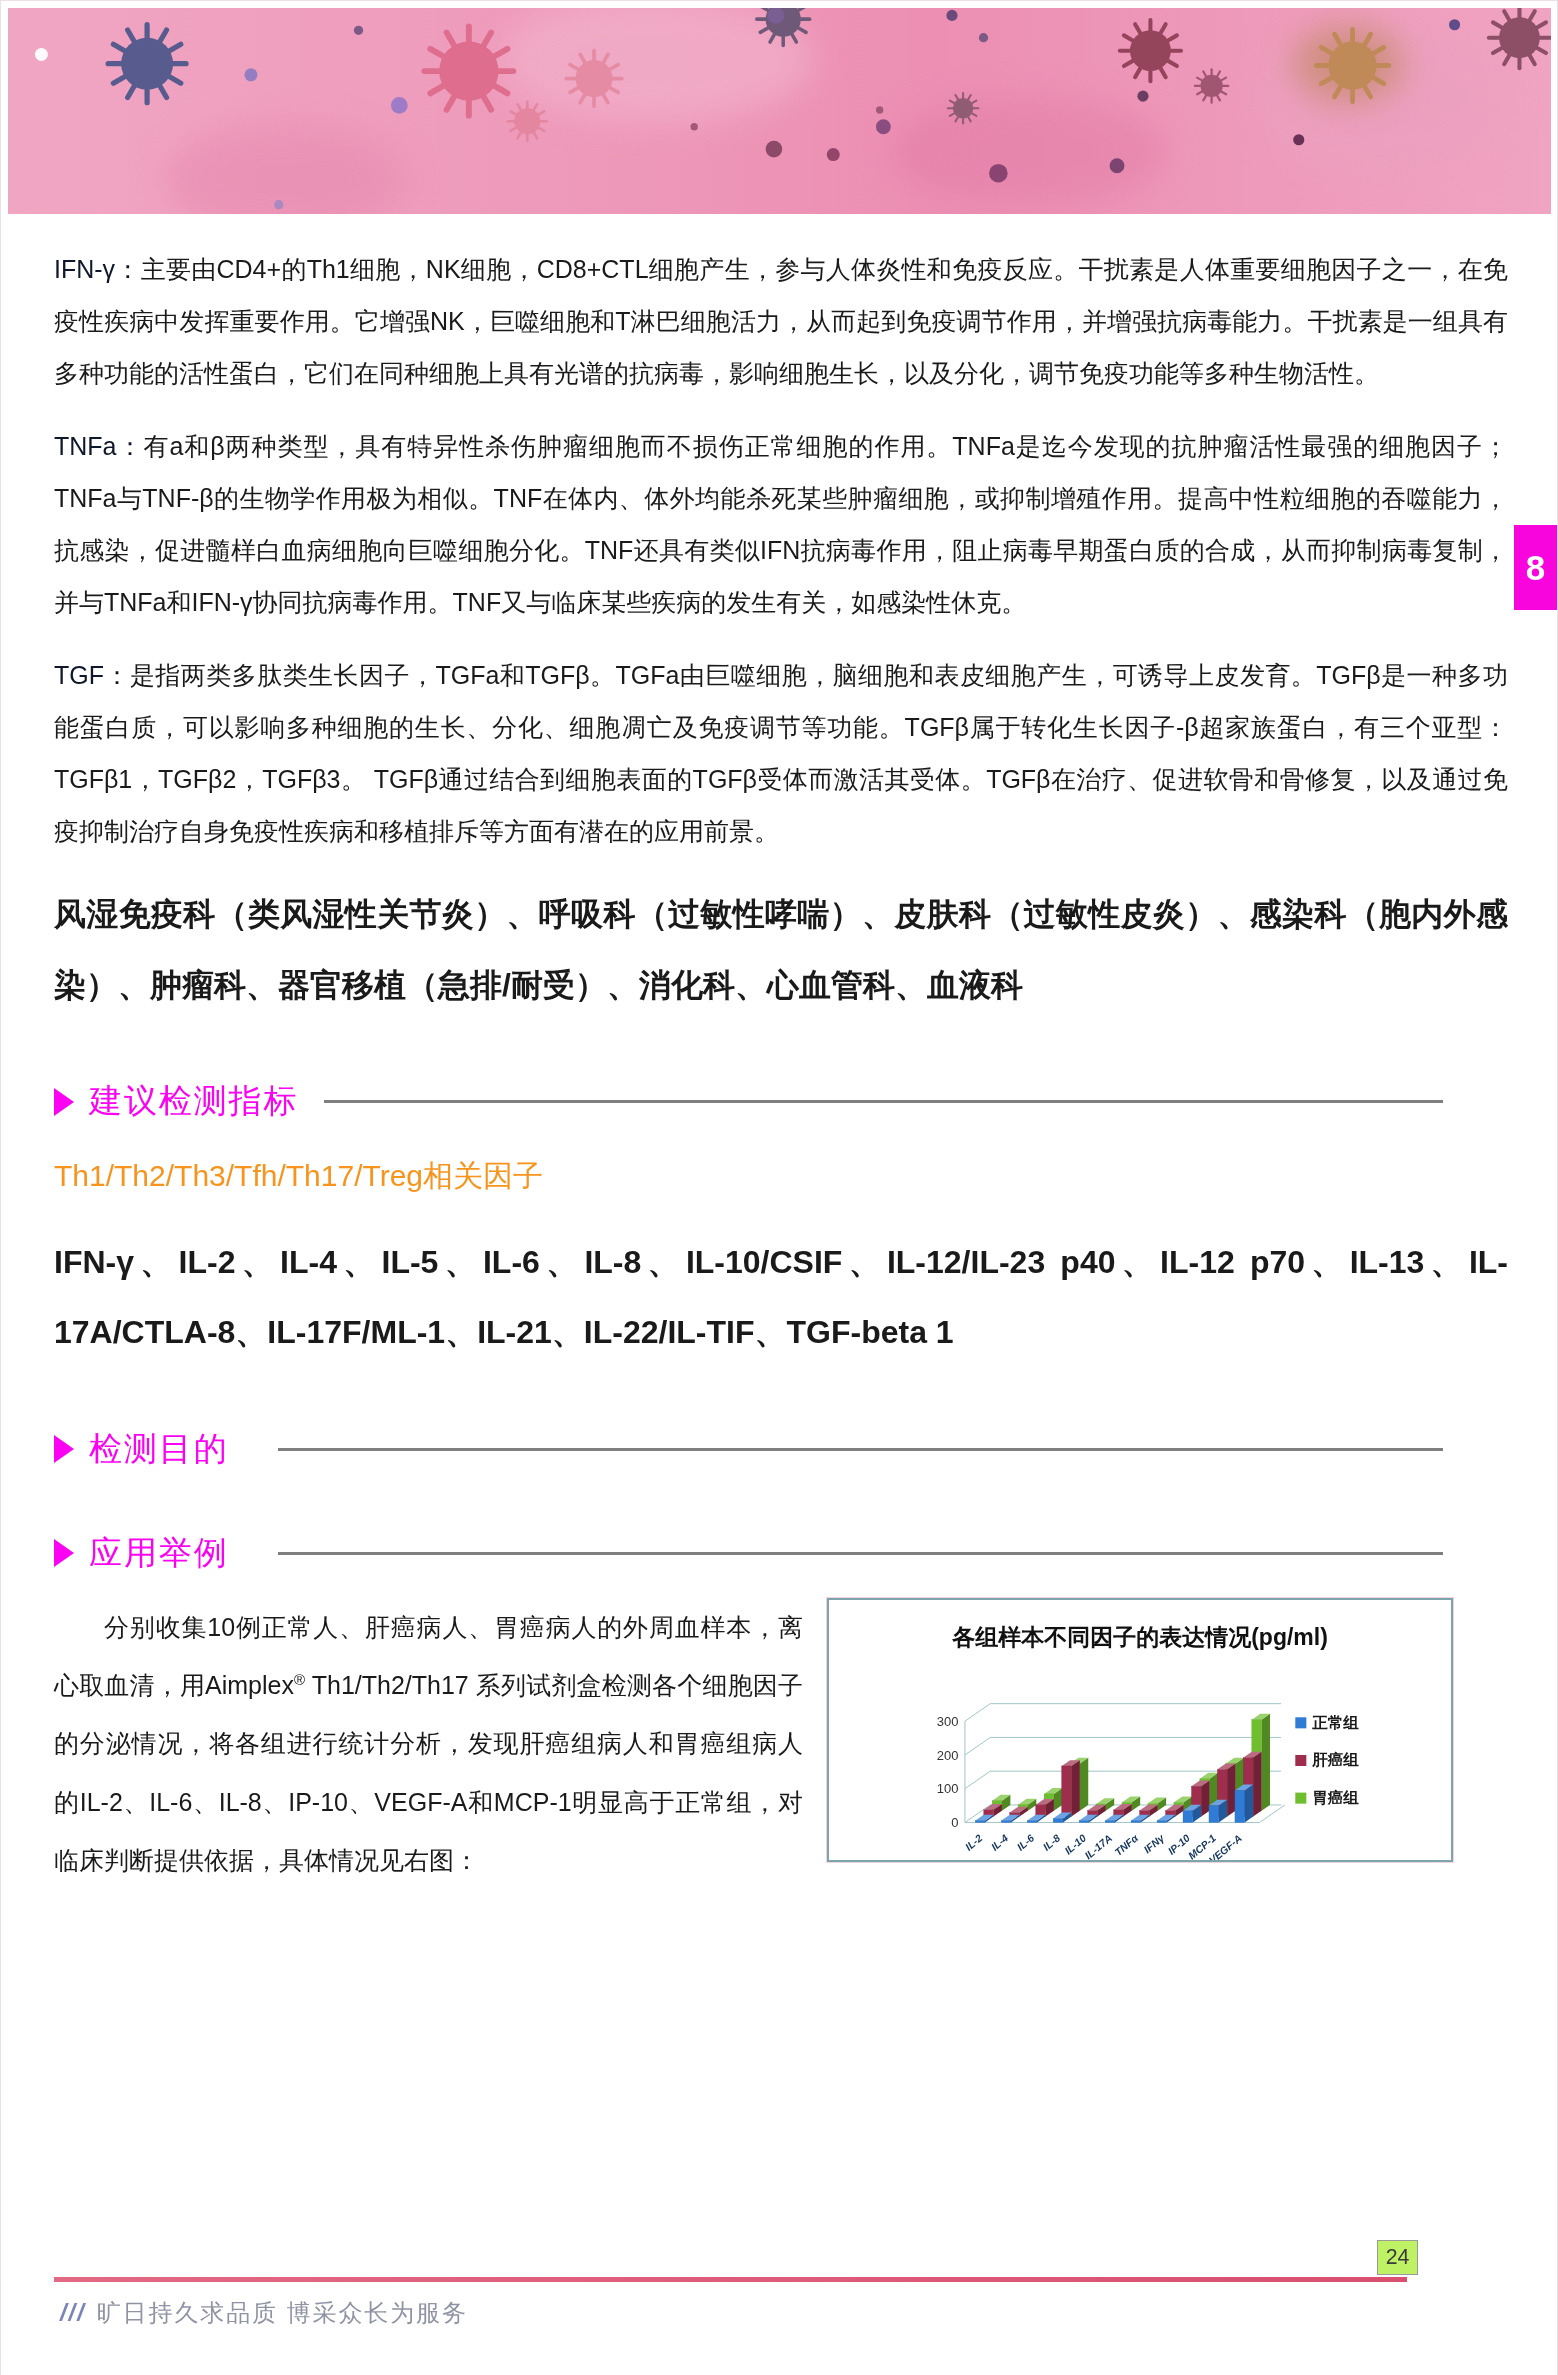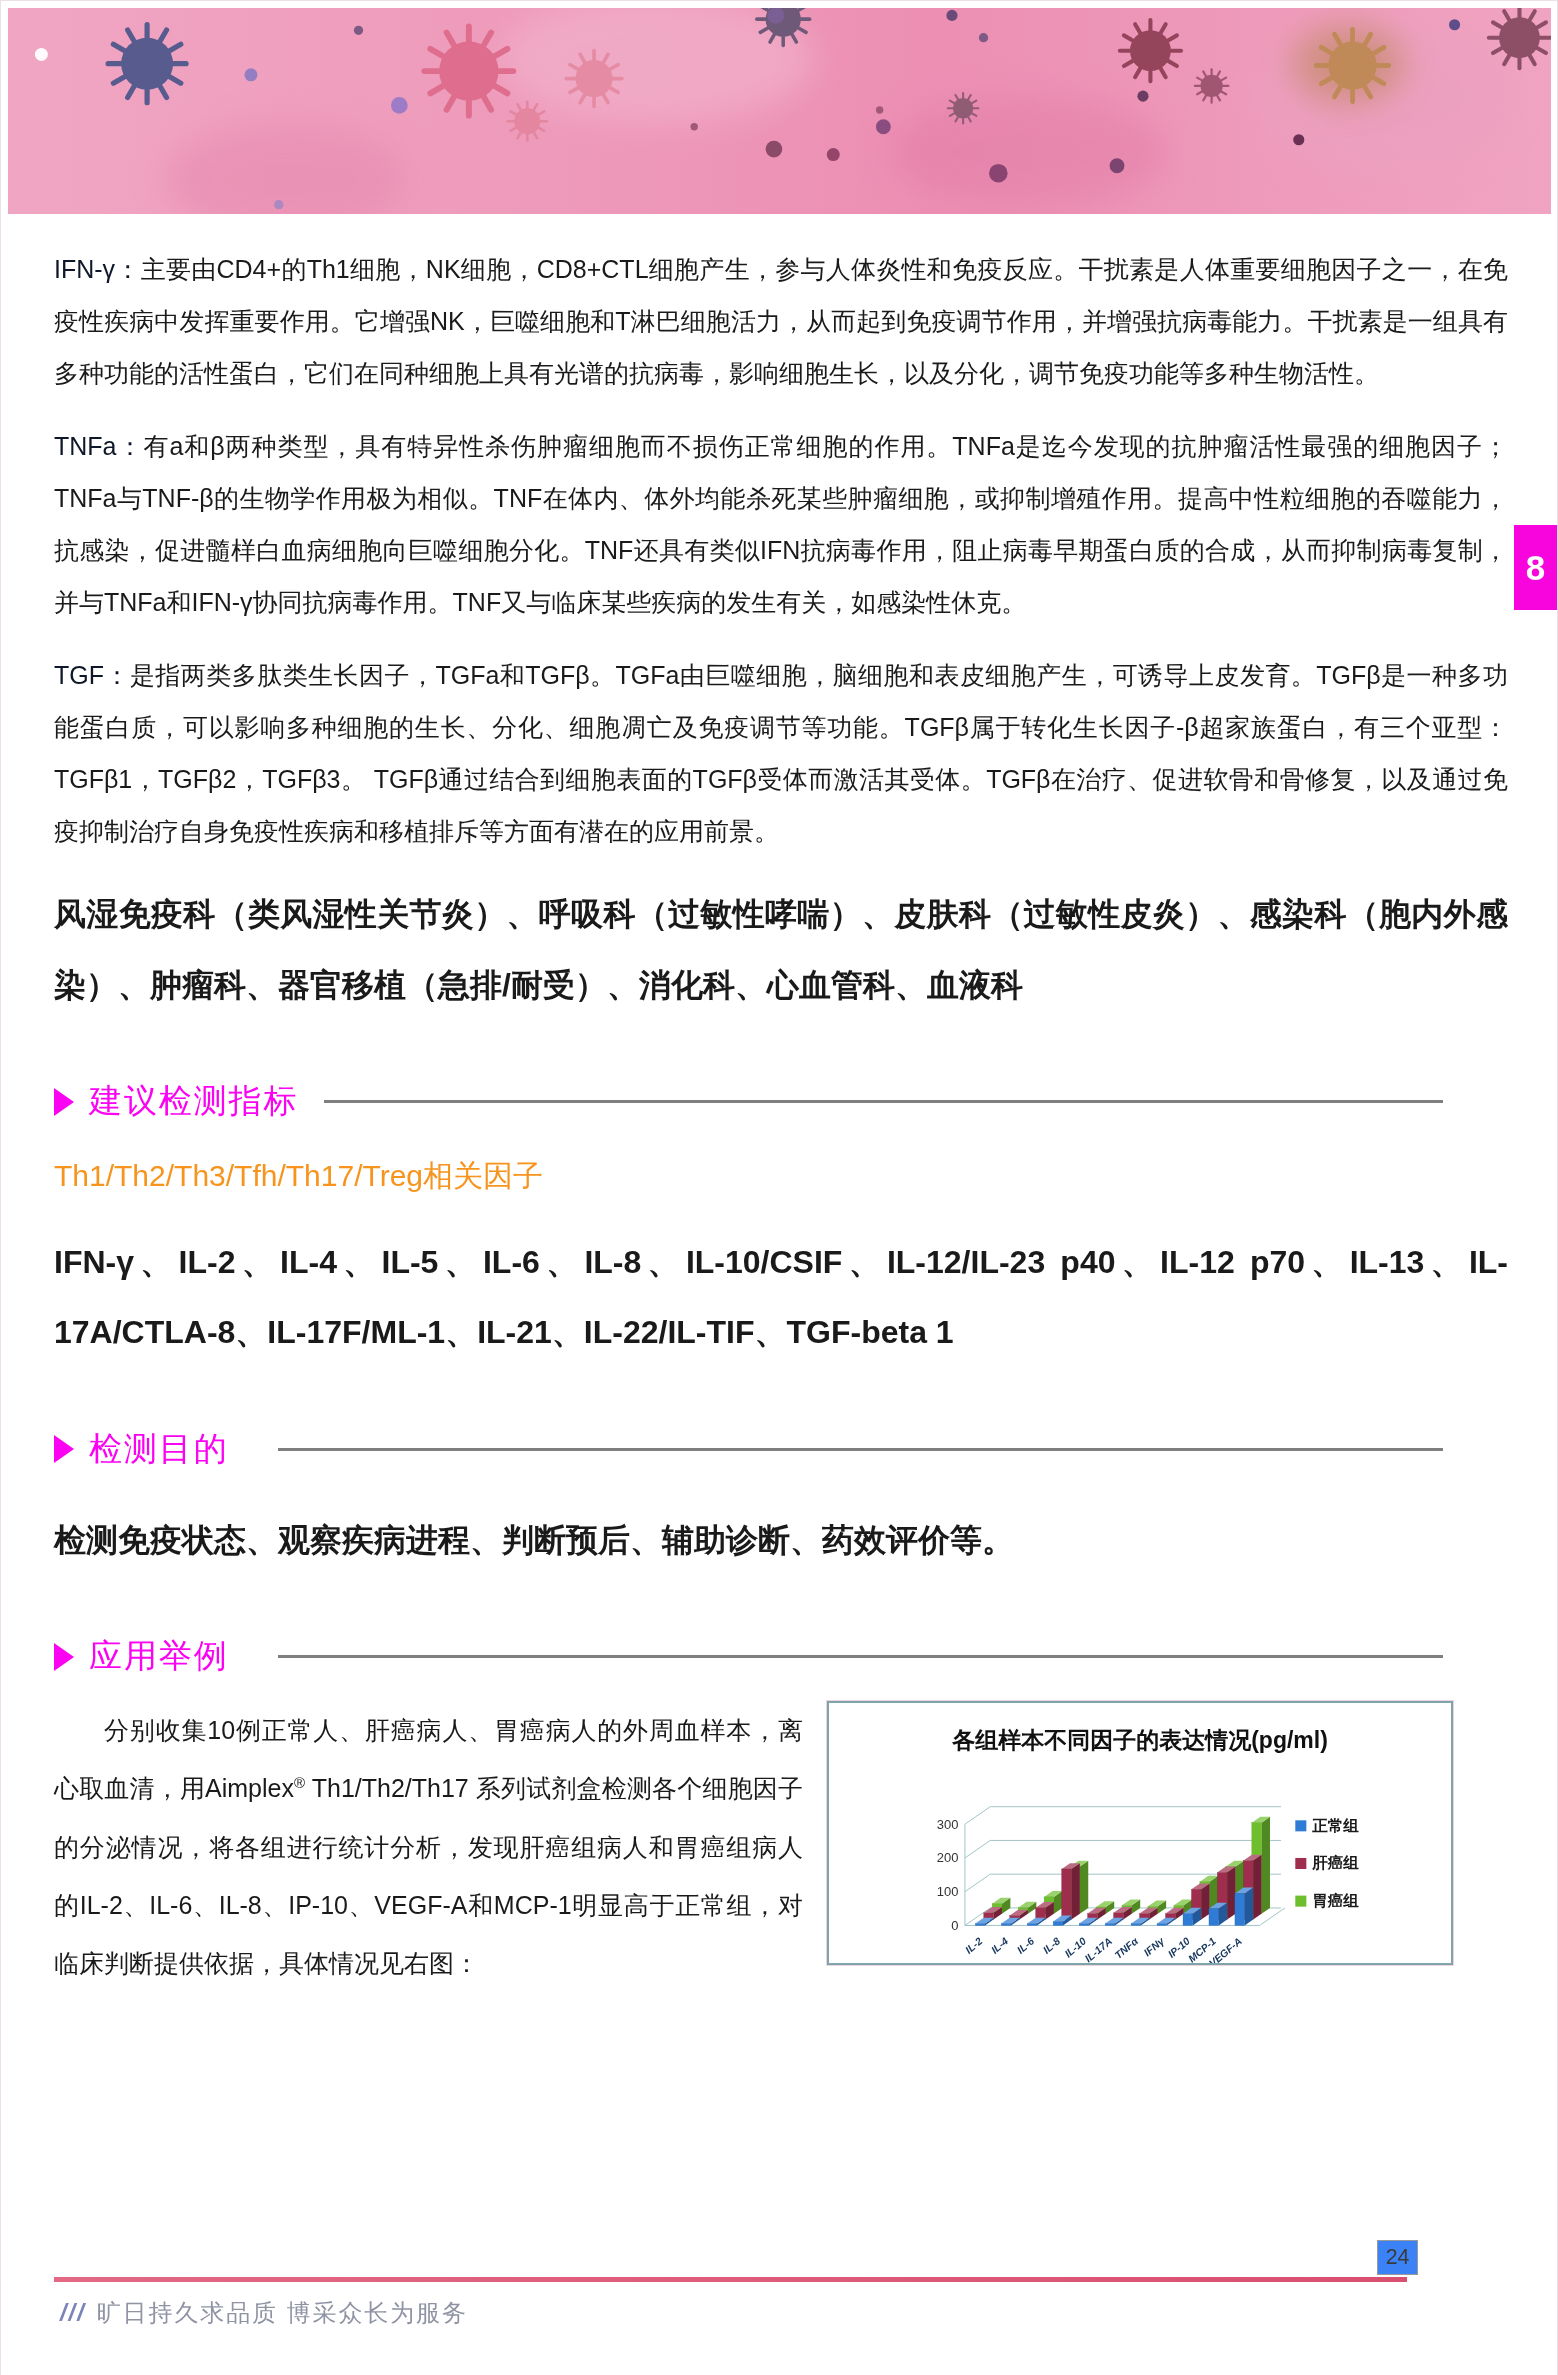--- a/index.html
+++ b/index.html
@@ -40,21 +40,21 @@
     border:2.8px solid #7ba7ac; box-shadow:0 0 0 0.9px #f0cdd9; background:#fff;
     display:flex; flex-direction:column; align-items:center; flex:0 0 auto;
   }
   .chart-title{font-size:23px; font-weight:bold; margin-top:22px; color:#111;}
   .chart-canvas{width:617px; height:293px; margin-top:1.9px;}
   
   .footer-rule{position:absolute; left:53px; right:150px; bottom:93px; height:4.6px;
     background:linear-gradient(90deg,#e26884,#d94f6f);}
   .page-badge{
     position:absolute; right:139px; bottom:100px; width:39px; height:33px;
-    background:#3b82f6; border:0.9px solid #9a9a9a; color:#3a3a3a; font-size:21.3px;
+    background:#bef264; border:0.9px solid #9a9a9a; color:#3a3a3a; font-size:21.3px;
     display:flex; align-items:center; justify-content:center;
   }
   .footer{position:absolute; left:59px; bottom:46px; font-size:24px; color:#8f93a3; letter-spacing:1.9px;}
   .slashes{color:#7b84b8; font-style:italic; font-weight:bold; margin-right:11px;}
 </style>
 </head>
 <body>
 
 <div class="page">
 
@@ -150,21 +150,20 @@
       <span class="sec-rule"></span>
     </div>
     <p class="subtitle">Th1/Th2/Th3/Tfh/Th17/Treg相关因子</p>
     <p class="sec-body" style="margin-top:30px;">IFN-γ、IL-2、IL-4、IL-5、IL-6、IL-8、IL-10/CSIF、IL-12/IL-23 p40、IL-12 p70、IL-13、IL-17A/CTLA-8、IL-17F/ML-1、IL-21、IL-22/IL-TIF、TGF-beta 1</p>
 
     <div class="sec-head">
       <span class="tri"></span>
       <span class="sec-title">检测目的</span>
       <span class="sec-rule"></span>
     </div>
-    <p class="sec-body" style="margin-top:33px;">检测免疫状态、观察疾病进程、判断预后、辅助诊断、药效评价等。</p>
 
     <div class="sec-head">
       <span class="tri"></span>
       <span class="sec-title">应用举例</span>
       <span class="sec-rule"></span>
     </div>
 
     <div class="example-row">
       <p class="example-text">
         <span>分别收集10例正常人、肝癌病人、胃癌病人的外周血样本，离心取血清，用Aimplex</span><sup>®</sup><span> Th1/Th2/Th17 系列试剂盒检测各个细胞因子的分泌情况，将各组进行统计分析，发现肝癌组病人和胃癌组病人的IL-2、IL-6、IL-8、IP-10、VEGF-A和MCP-1明显高于正常组，对临床判断提供依据，具体情况见右图：</span>

